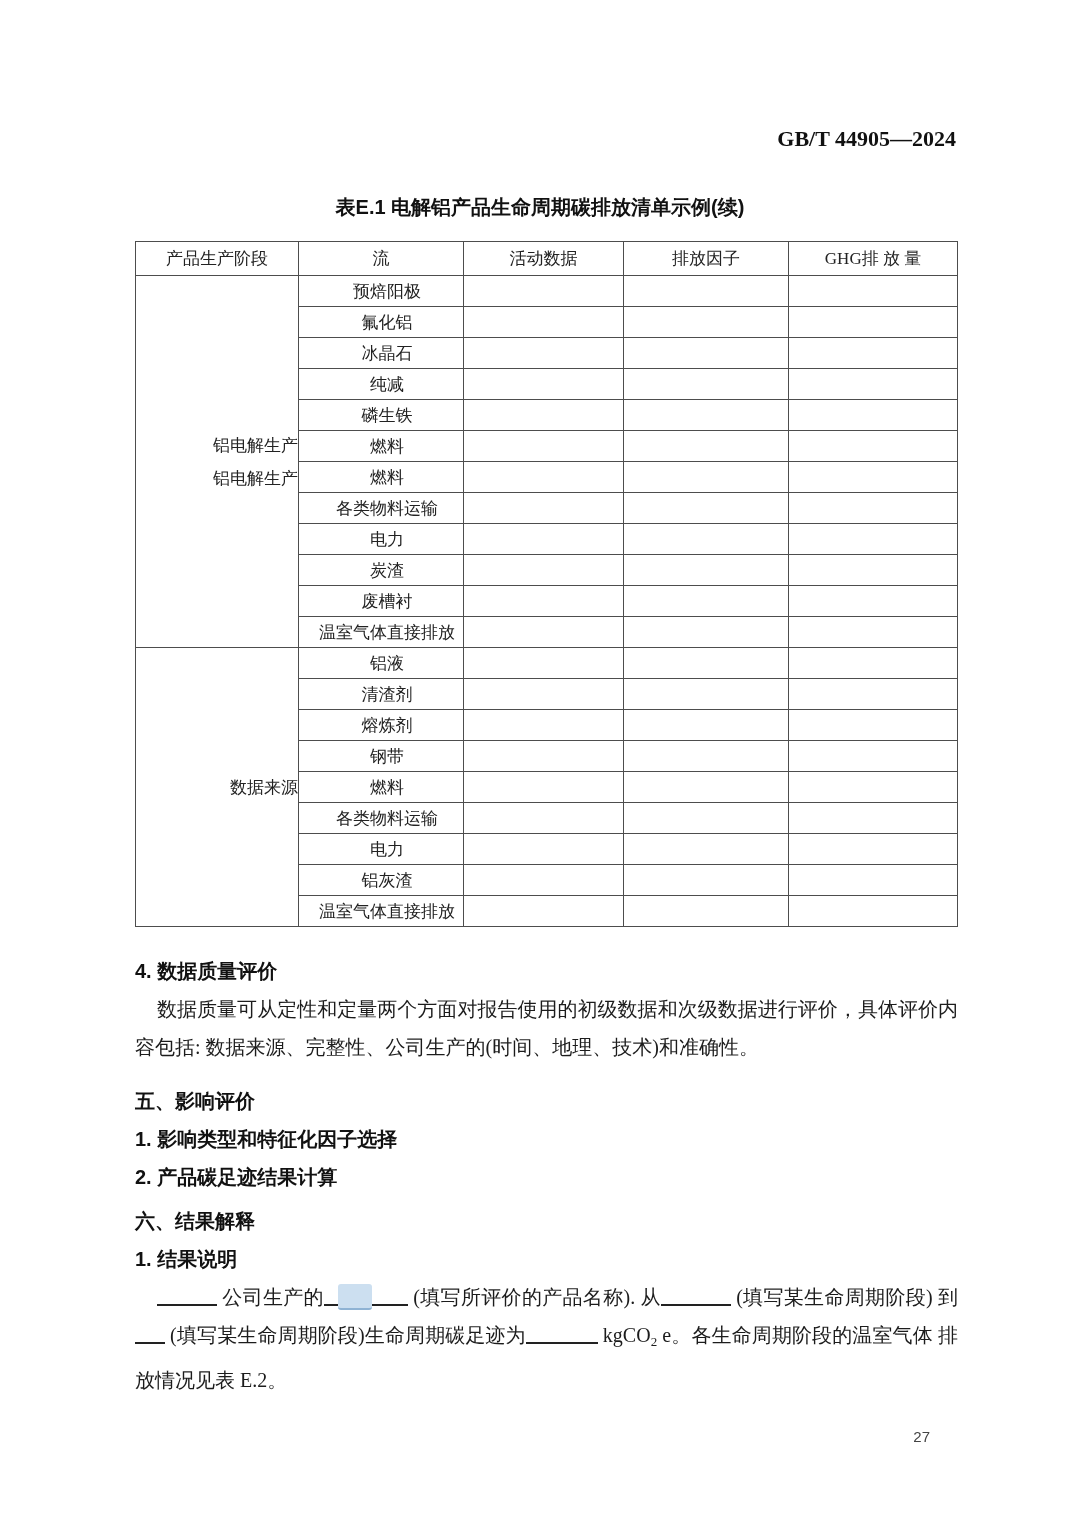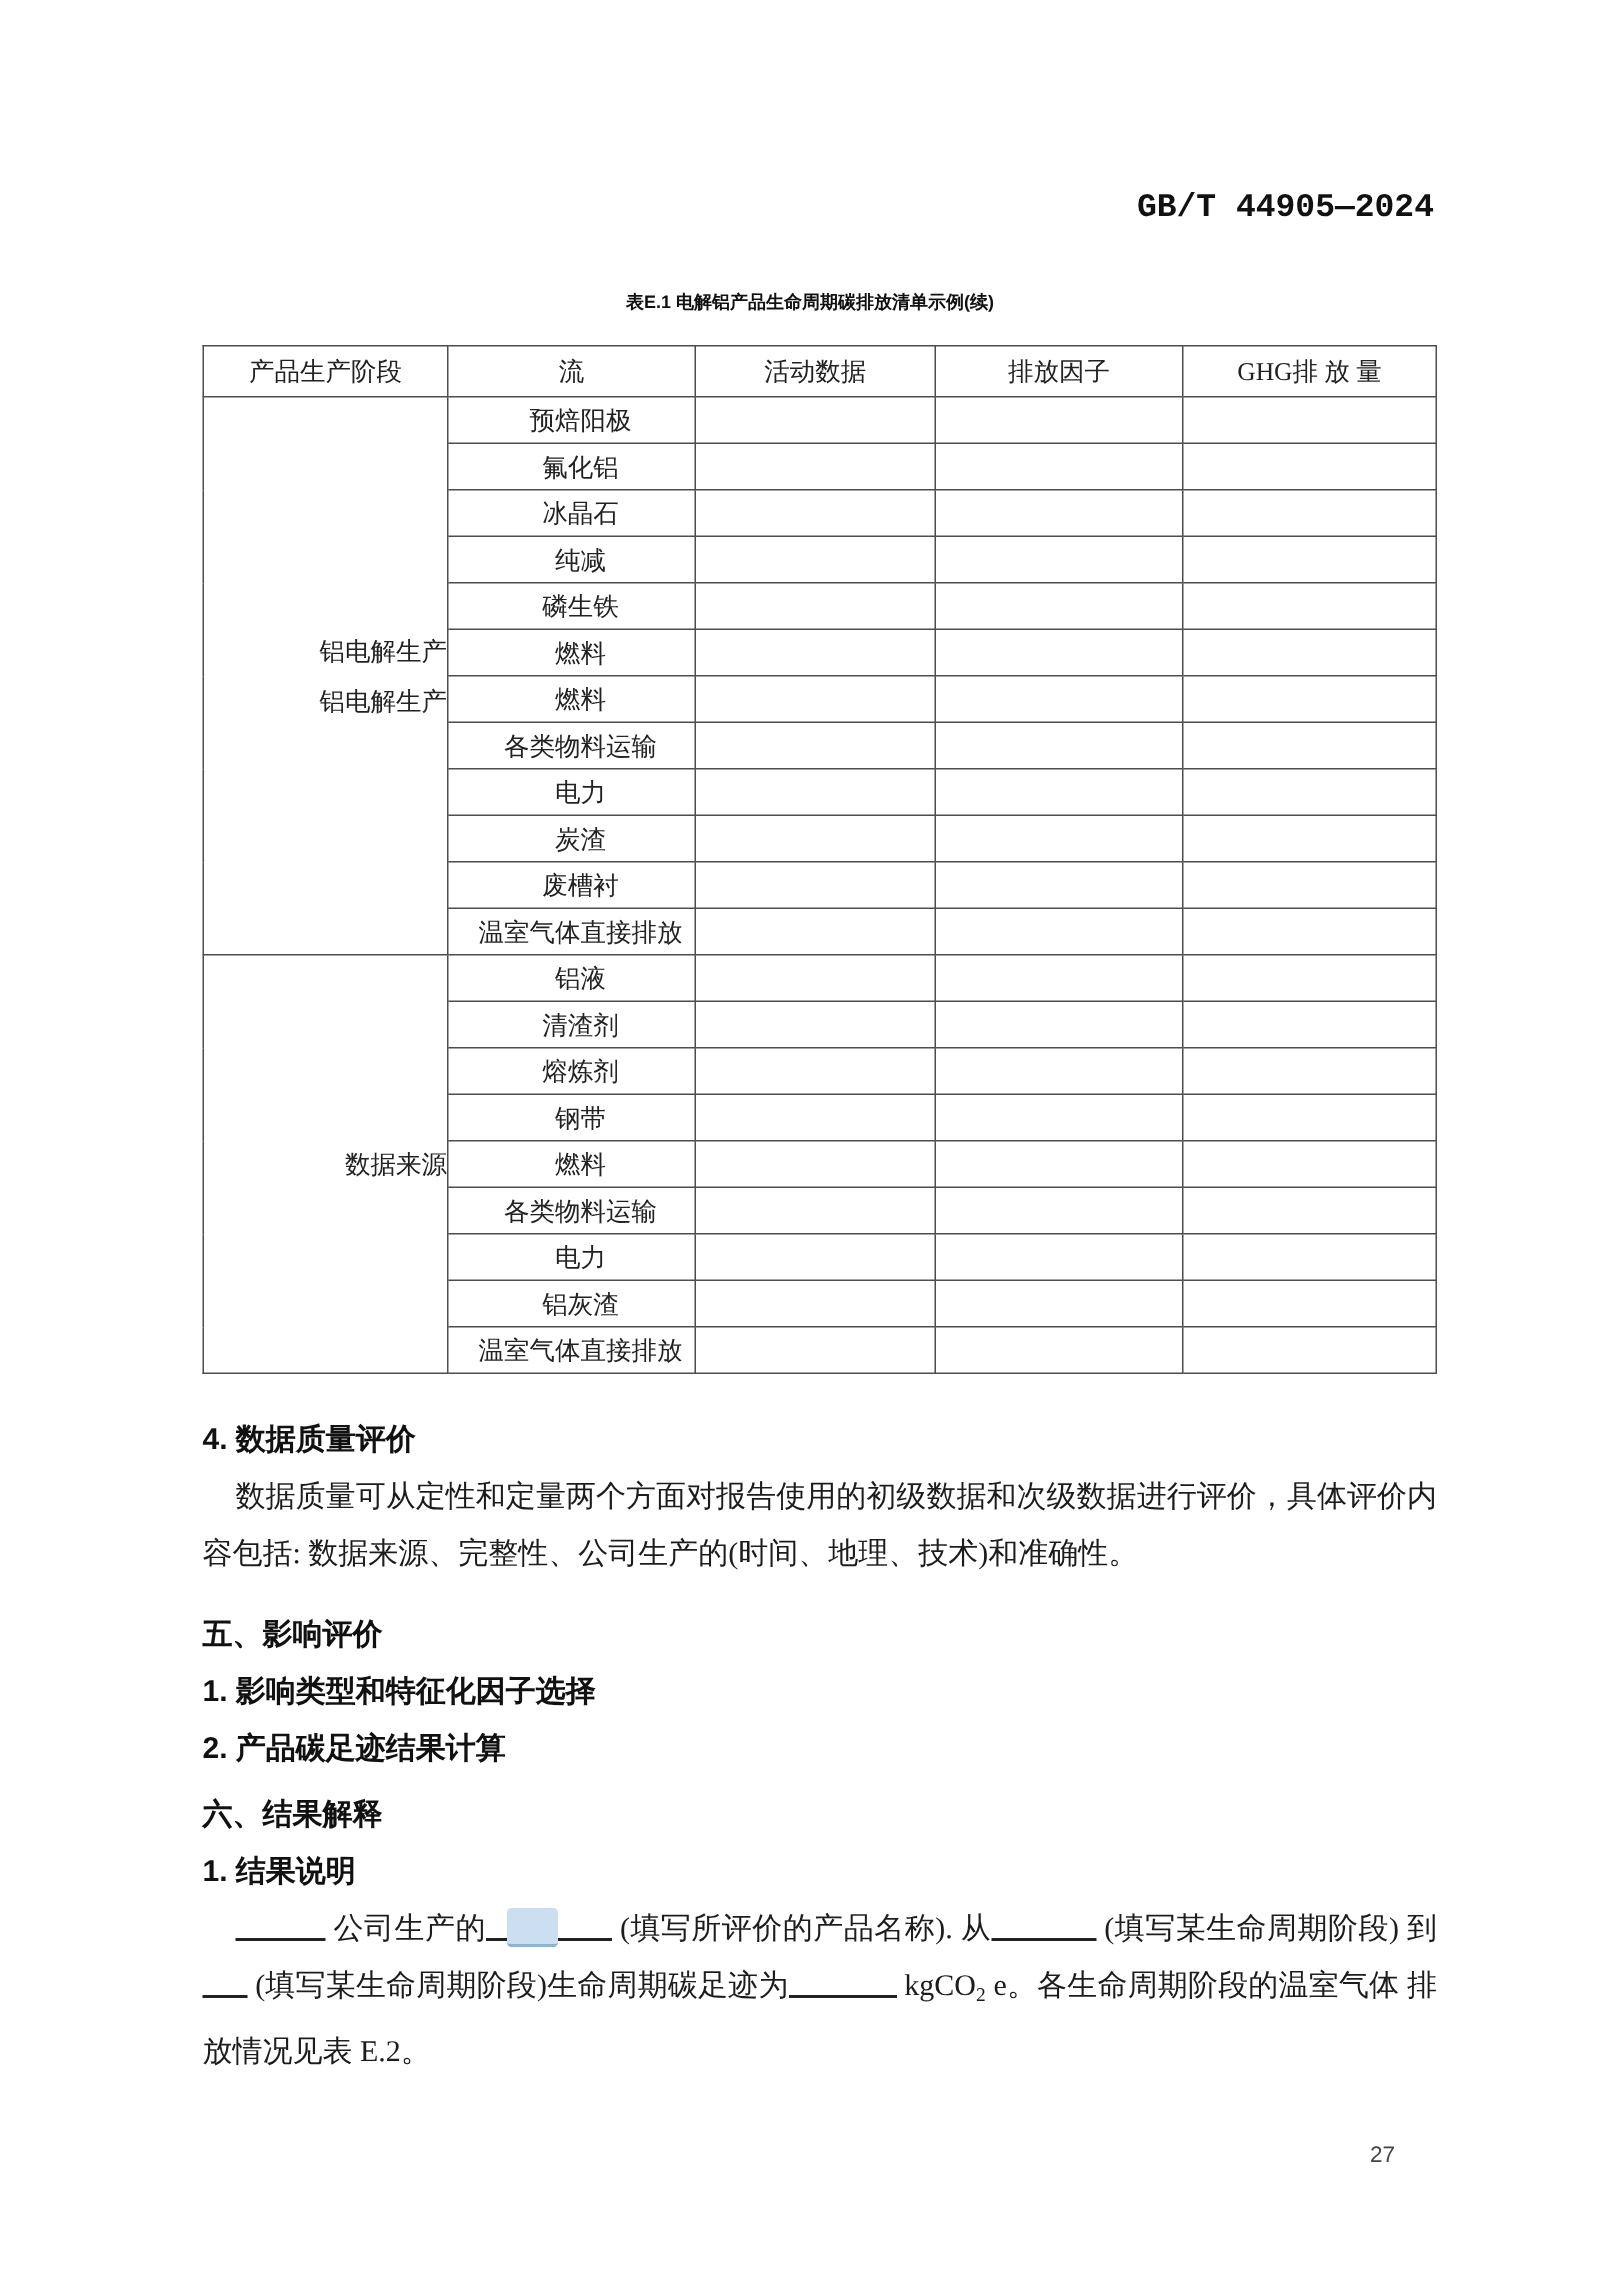--- a/index.html
+++ b/index.html
@@ -9,31 +9,31 @@
     width:1080px; height:1527px;
     background:#ffffff;
     font-family:"Liberation Serif", serif;
     color:#1c1c1c;
     overflow:hidden;
   }
   .doc-header {
     padding-top:126px;
     padding-right:124px;
     text-align:right;
-    font-family:Liberation Mono, monospace;
+    font-family:Liberation Serif, serif;
     font-weight:bold;
     font-size:22px;
     color:#111;
   }
   .table-title {
     margin-top:42px;
     text-align:center;
     font-family:"Liberation Sans", sans-serif;
     font-weight:bold;
-    font-size:12px;
+    font-size:20px;
     color:#111;
   }
   .content { margin-left:135px; margin-right:122px; }
   table.std-table {
     margin-top:20px;
     border-collapse:collapse;
     width:822px;
     table-layout:fixed;
     font-size:17px;
   }

